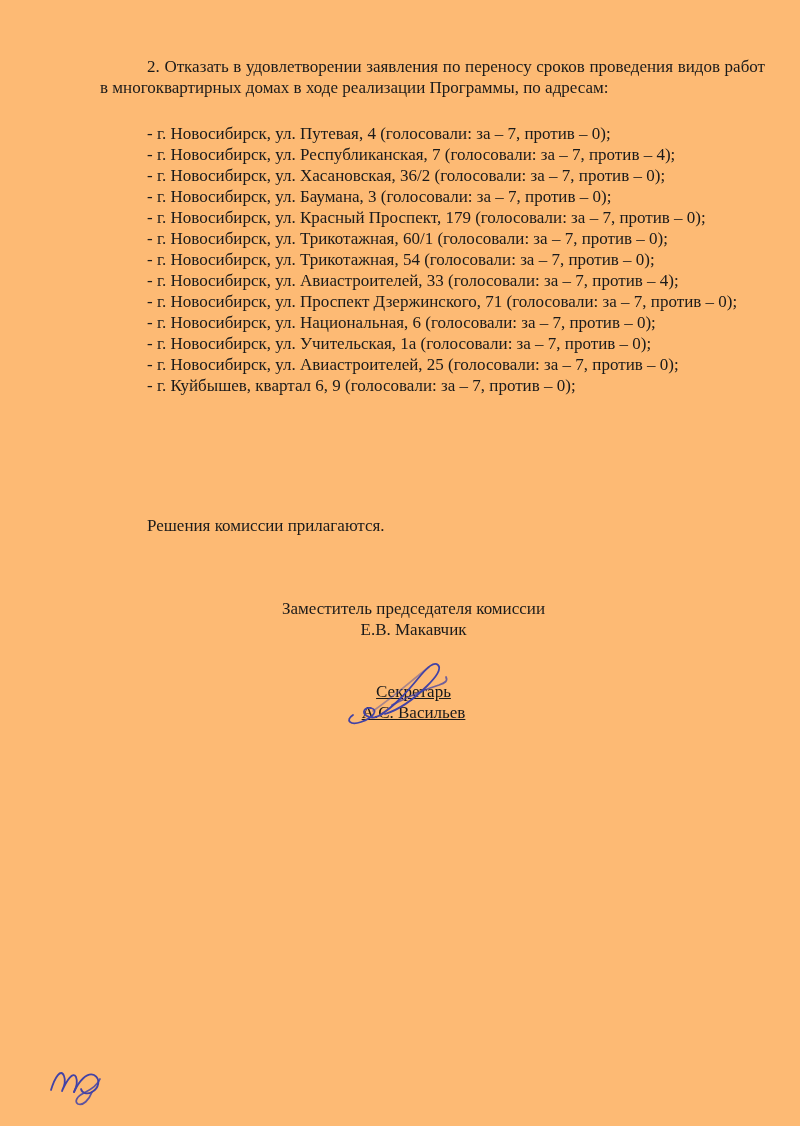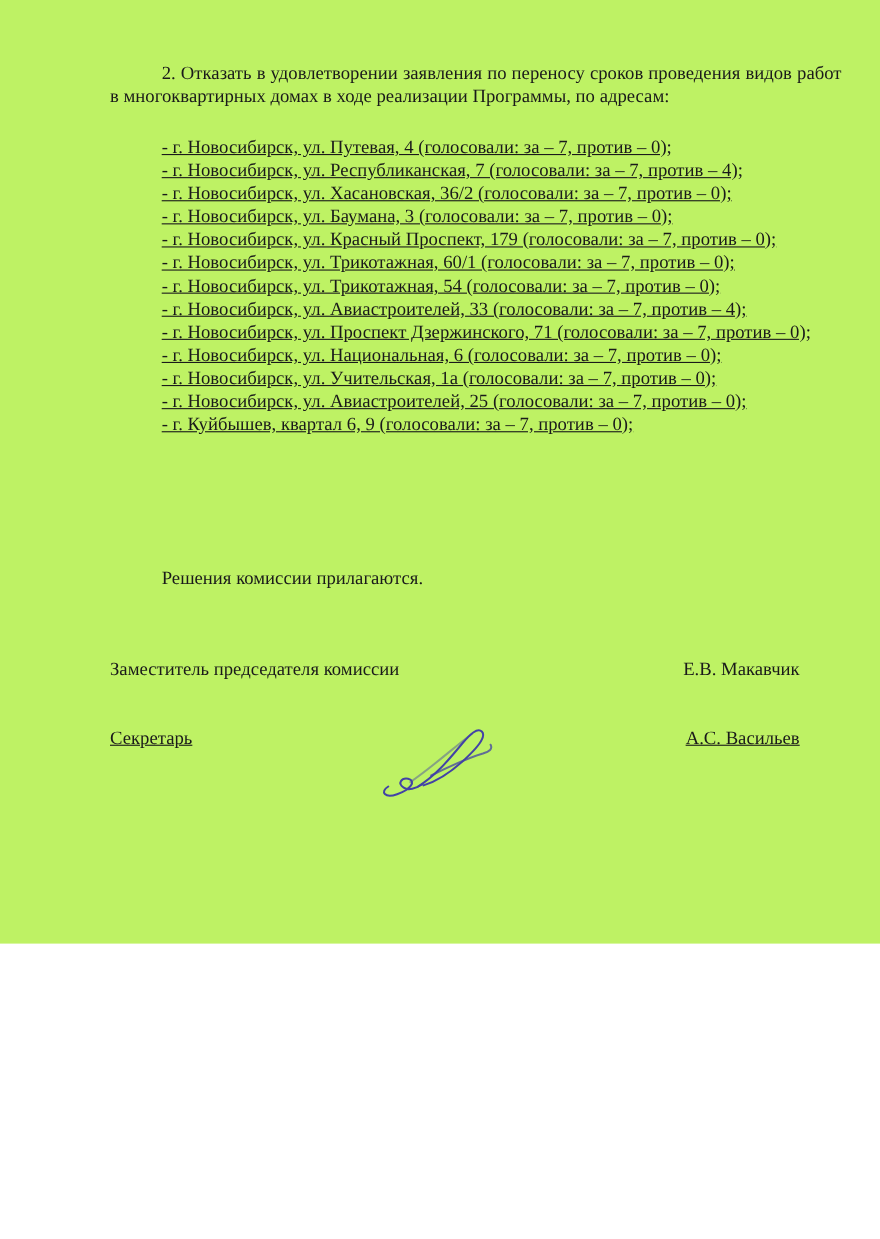--- a/index.html
+++ b/index.html
@@ -1,20 +1,20 @@
 <!DOCTYPE html>
 <html lang="ru"><head>
 <meta charset="utf-8">
 <style>
   html, body { margin: 0; padding: 0; background: #ffffff; }
   .page {
     position: relative;
     width: 800px;
-    height: 858px;
-    background: #bef264;
+    height: 1126px;
+    background: #fdba74;
     font-family: "Liberation Serif", "DejaVu Serif", serif;
     font-size: 17px;
     line-height: 21px;
     color: #1a1a1a;
     overflow: hidden;
   }
   .content {
     position: absolute;
     left: 100px;
     top: 0;
@@ -24,31 +24,31 @@
   .para {
     margin: 0;
     text-indent: 47px;
     text-align: justify;
   }
   .address-list { margin-top: 25px; }
   .addr {
     margin: 0;
     text-indent: 47px;
     text-align: justify;
-    text-decoration: underline;
   }
   .note {
     margin: 119px 0 0 0;
     text-indent: 47px;
   }
   .sig-row {
     display: flex;
     justify-content: space-between;
     align-items: center;
     padding-right: 38px;
+    flex-direction: column;
   }
   .sig-row-1 { margin-top: 62px; }
   .sig-row-2 { margin-top: 41px; text-decoration: underline; }
   .signature-svg {
     position: absolute;
     left: 340px;
     top: 656px;
     width: 120px;
     height: 85px;
   }

